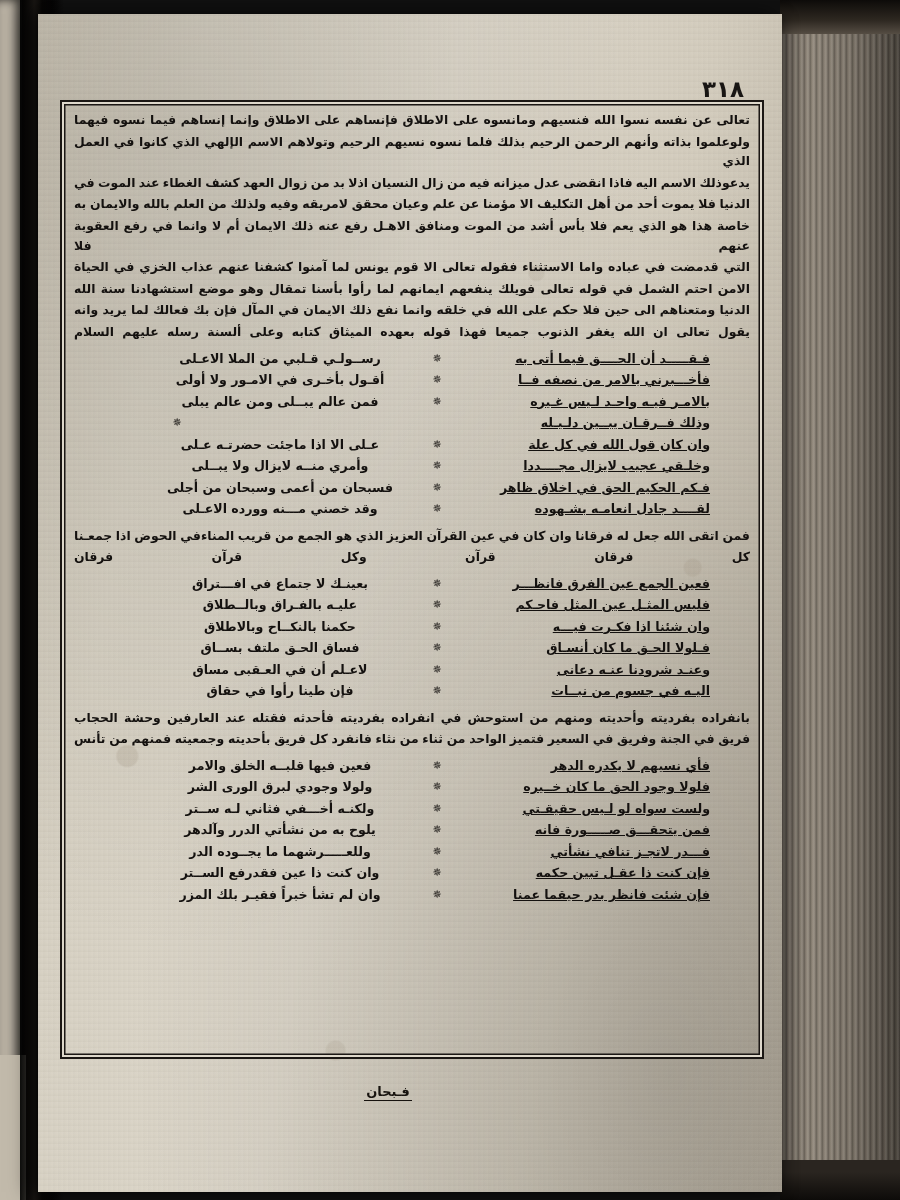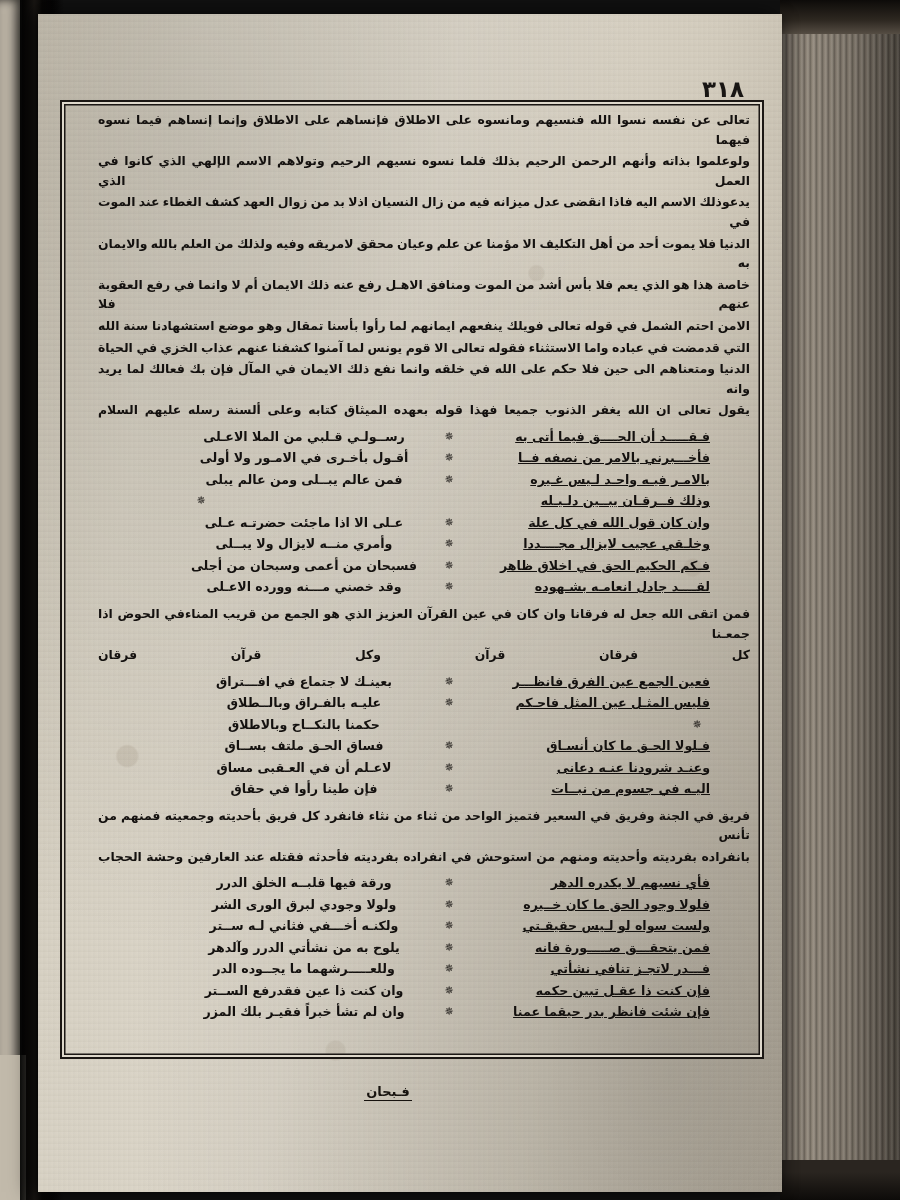--- a/index.html
+++ b/index.html
@@ -116,21 +116,20 @@
     border: 2.5px solid #1b1714;
     box-shadow: inset 0 0 0 2px #ded8cb, inset 0 0 0 3.5px #1b1714;
   }
 
   .text-body {
     position: absolute;
     inset: 8px 12px 8px 12px;
     color: #14110f;
     direction: rtl;
     text-align: justify;
-    margin-left: 24px;
   }
 
   .prose {
     font-size: 12.4px;
     line-height: 19.6px;
     letter-spacing: -0.2px;
     text-align: justify;
     text-align-last: justify;
     word-spacing: -1px;
     margin: 0 0 2px 0;
@@ -202,22 +201,22 @@
     <div class="page-number">٣١٨</div>
 
     <div class="text-frame">
       <div class="text-body">
           <div>
             <p class="prose">تعالى عن نفسه نسوا الله فنسيهم ومانسوه على الاطلاق فإنساهم على الاطلاق وإنما إنساهم فيما نسوه فيهما</p>
             <p class="prose">ولوعلموا بذاته وأنهم الرحمن الرحيم بذلك فلما نسوه نسيهم الرحيم وتولاهم الاسم الإلهي الذي كانوا في العمل الذي</p>
             <p class="prose">يدعوذلك الاسم اليه فاذا انقضى عدل ميزانه فيه من زال النسيان اذلا بد من زوال العهد كشف الغطاء عند الموت في</p>
             <p class="prose">الدنيا فلا يموت أحد من أهل التكليف الا مؤمنا عن علم وعيان محقق لامريقه وفيه ولذلك من العلم بالله والايمان به</p>
             <p class="prose">خاصة هذا هو الذي يعم فلا بأس أشد من الموت ومنافق الاهـل رفع عنه ذلك الايمان أم لا وانما في رفع العقوبة عنهم فلا</p>
+            <p class="prose">التي قدمضت في عباده واما الاستثناء فقوله تعالى الا قوم يونس لما آمنوا كشفنا عنهم عذاب الخزي في الحياة</p>
             <p class="prose">الامن احتم الشمل في قوله تعالى فويلك ينفعهم ايمانهم لما رأوا بأسنا تمقال وهو موضع استشهادنا سنة الله</p>
-            <p class="prose">التي قدمضت في عباده واما الاستثناء فقوله تعالى الا قوم يونس لما آمنوا كشفنا عنهم عذاب الخزي في الحياة</p>
             <p class="prose">الدنيا ومتعناهم الى حين فلا حكم على الله في خلقه وانما نفع ذلك الايمان في المآل فإن بك فعالك لما يريد وانه</p>
             <p class="prose">يقول تعالى ان الله يغفر الذنوب جميعا فهذا قوله بعهده الميثاق كتابه وعلى ألسنة رسله عليهم السلام</p>
           </div>
           <div class="verses">
             <div class="verse-line">
               <span class="hemistich a">فـقـــــد أن الحــــق فيما أتى به</span>
               <span class="verse-sep">✵</span>
               <span class="hemistich b">رســولـي قـلبي من الملا الاعـلى</span>
             </div>
             <div class="verse-line">
@@ -264,48 +263,49 @@
               <span class="hemistich a">فعين الجمع عين الفرق فانظـــر</span>
               <span class="verse-sep">✵</span>
               <span class="hemistich b">بعينـك لا جتماع في افـــتراق</span>
             </div>
             <div class="verse-line">
               <span class="hemistich a">فليس المثـل عين المثل فاحـكم</span>
               <span class="verse-sep">✵</span>
               <span class="hemistich b">عليـه بالفـراق وبالــطلاق</span>
             </div>
             <div class="verse-line">
+              <span class="hemistich a">وان شئنا اذا فكـرت فيـــه</span>
               <span class="verse-sep">✵</span>
               <span class="hemistich b">حكمنا بالنكــاح وبالاطلاق</span>
             </div>
             <div class="verse-line">
               <span class="hemistich a">فـلولا الحـق ما كان أنسـاق</span>
               <span class="verse-sep">✵</span>
               <span class="hemistich b">فساق الحـق ملتف بســاق</span>
             </div>
             <div class="verse-line">
               <span class="hemistich a">وعنـد شرودنا عنـه دعانى</span>
               <span class="verse-sep">✵</span>
               <span class="hemistich b">لاعـلم أن في العـقبى مساق</span>
             </div>
             <div class="verse-line">
               <span class="hemistich a">اليـه في جسوم من نبــات</span>
               <span class="verse-sep">✵</span>
               <span class="hemistich b">فإن طينا رأوا في حقاق</span>
             </div>
           </div>
           <div>
+            <p class="prose">بانفراده بفرديته وأحديته ومنهم من استوحش في انفراده بفرديته فأحدثه فقتله عند العارفين وحشة الحجاب</p>
             <p class="prose">فريق في الجنة وفريق في السعير فتميز الواحد من ثناء من نثاء فانفرد كل فريق بأحديته وجمعيته فمنهم من تأنس</p>
-            <p class="prose">بانفراده بفرديته وأحديته ومنهم من استوحش في انفراده بفرديته فأحدثه فقتله عند العارفين وحشة الحجاب</p>
           </div>
           <div class="verses">
             <div class="verse-line">
               <span class="hemistich a">فأي نسيهم لا يكدره الدهر</span>
               <span class="verse-sep">✵</span>
-              <span class="hemistich b">ورقة فيها قلبــه الخلق الدرر</span>
+              <span class="hemistich b">فعين فيها قلبــه الخلق والامر</span>
             </div>
             <div class="verse-line">
               <span class="hemistich a">فلولا وجود الحق ما كان خــيره</span>
               <span class="verse-sep">✵</span>
               <span class="hemistich b">ولولا وجودي لبرق الورى الشر</span>
             </div>
             <div class="verse-line">
               <span class="hemistich a">ولست سواه لو لـيس حقيقـتي</span>
               <span class="verse-sep">✵</span>
               <span class="hemistich b">ولكنـه أخـــفي فثاني لـه ســتر</span>

